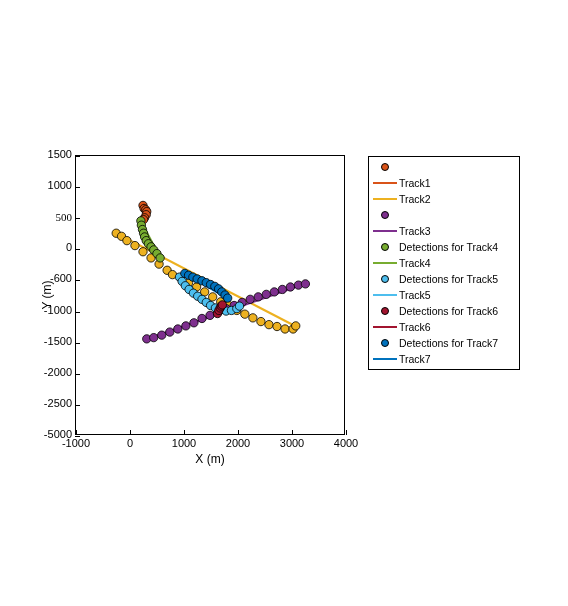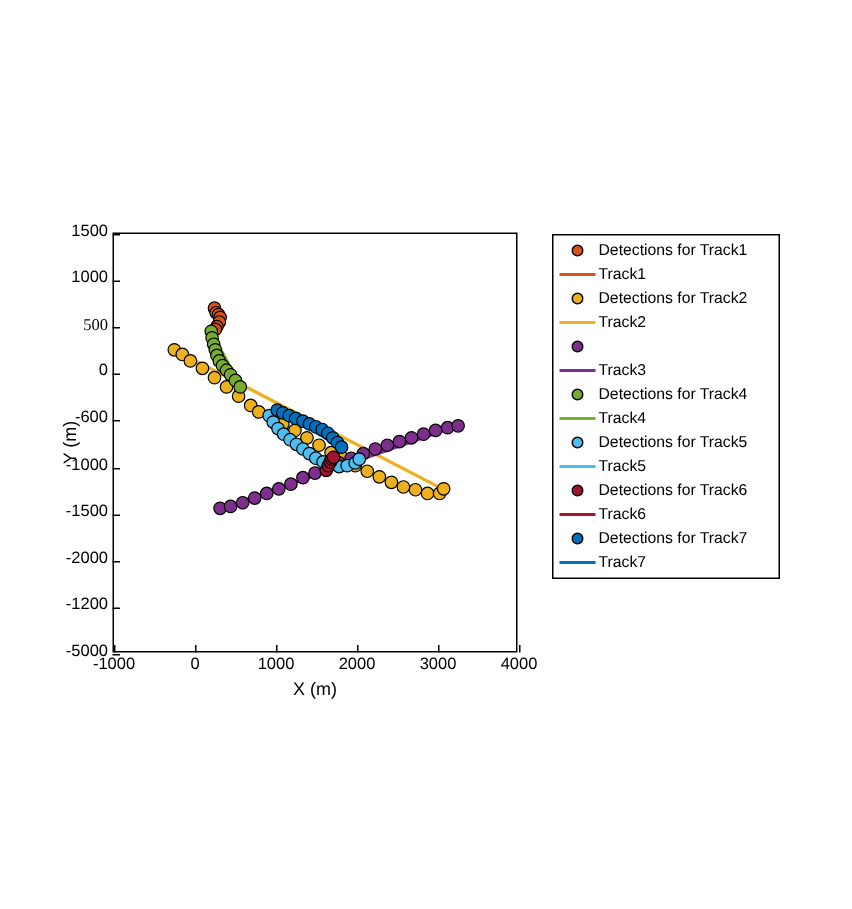--- a/index.html
+++ b/index.html
@@ -219,21 +219,21 @@
         <div class="tick-x" style="left: 162px;">2000</div>
         <div class="tick-mark-x" style="left: 216px;"></div>
         <div class="tick-x" style="left: 216px;">3000</div>
         <div class="tick-mark-x" style="left: 270px;"></div>
         <div class="tick-x" style="left: 270px;">4000</div>
       </div>
     <div id="ytick-container">
         <div class="tick-mark-y" style="top: 280px;"></div>
         <div class="tick-y" style="bottom: 0px;">-5000</div>
         <div class="tick-mark-y" style="top: 248.889px;"></div>
-        <div class="tick-y" style="bottom: 31.1111px;">-1200</div>
+        <div class="tick-y" style="bottom: 31.1111px;">-2500</div>
         <div class="tick-mark-y" style="top: 217.778px;"></div>
         <div class="tick-y" style="bottom: 62.2222px;">-2000</div>
         <div class="tick-mark-y" style="top: 186.667px;"></div>
         <div class="tick-y" style="bottom: 93.3333px;">-1500</div>
         <div class="tick-mark-y" style="top: 155.556px;"></div>
         <div class="tick-y" style="bottom: 124.444px;">-1000</div>
         <div class="tick-mark-y" style="top: 124.444px;"></div>
         <div class="tick-y" style="bottom: 155.556px;">-600</div>
         <div class="tick-mark-y" style="top: 93.3333px;"></div>
         <div class="tick-y" style="bottom: 186.667px;">0</div>
@@ -246,36 +246,29 @@
       </div>
     <div class="xlabel">X (m)</div>
     <div class="ylabel">Y (m)</div>
   </div>
 
   <div class="legend" id="legend">
       <div class="legend-row">
         <div class="legend-mark">
           <div class="det-marker" style="background: rgb(217, 83, 25); border-color: rgb(0, 0, 0);"></div>
         </div>
-        <div class="legend-label">Detections for Track1</div>
       </div>
       <div class="legend-row">
         <div class="legend-mark">
           <div class="line-marker" style="background: rgb(217, 83, 25);"></div>
         </div>
         <div class="legend-label">Track1</div>
       </div>
       <div class="legend-row">
         <div class="legend-mark">
-          <div class="det-marker" style="background: rgb(237, 177, 32); border-color: rgb(0, 0, 0);"></div>
-        </div>
-        <div class="legend-label">Detections for Track2</div>
-      </div>
-      <div class="legend-row">
-        <div class="legend-mark">
           <div class="line-marker" style="background: rgb(237, 177, 32);"></div>
         </div>
         <div class="legend-label">Track2</div>
       </div>
       <div class="legend-row">
         <div class="legend-mark">
           <div class="det-marker" style="background: rgb(126, 47, 142); border-color: rgb(0, 0, 0);"></div>
         </div>
       </div>
       <div class="legend-row">

